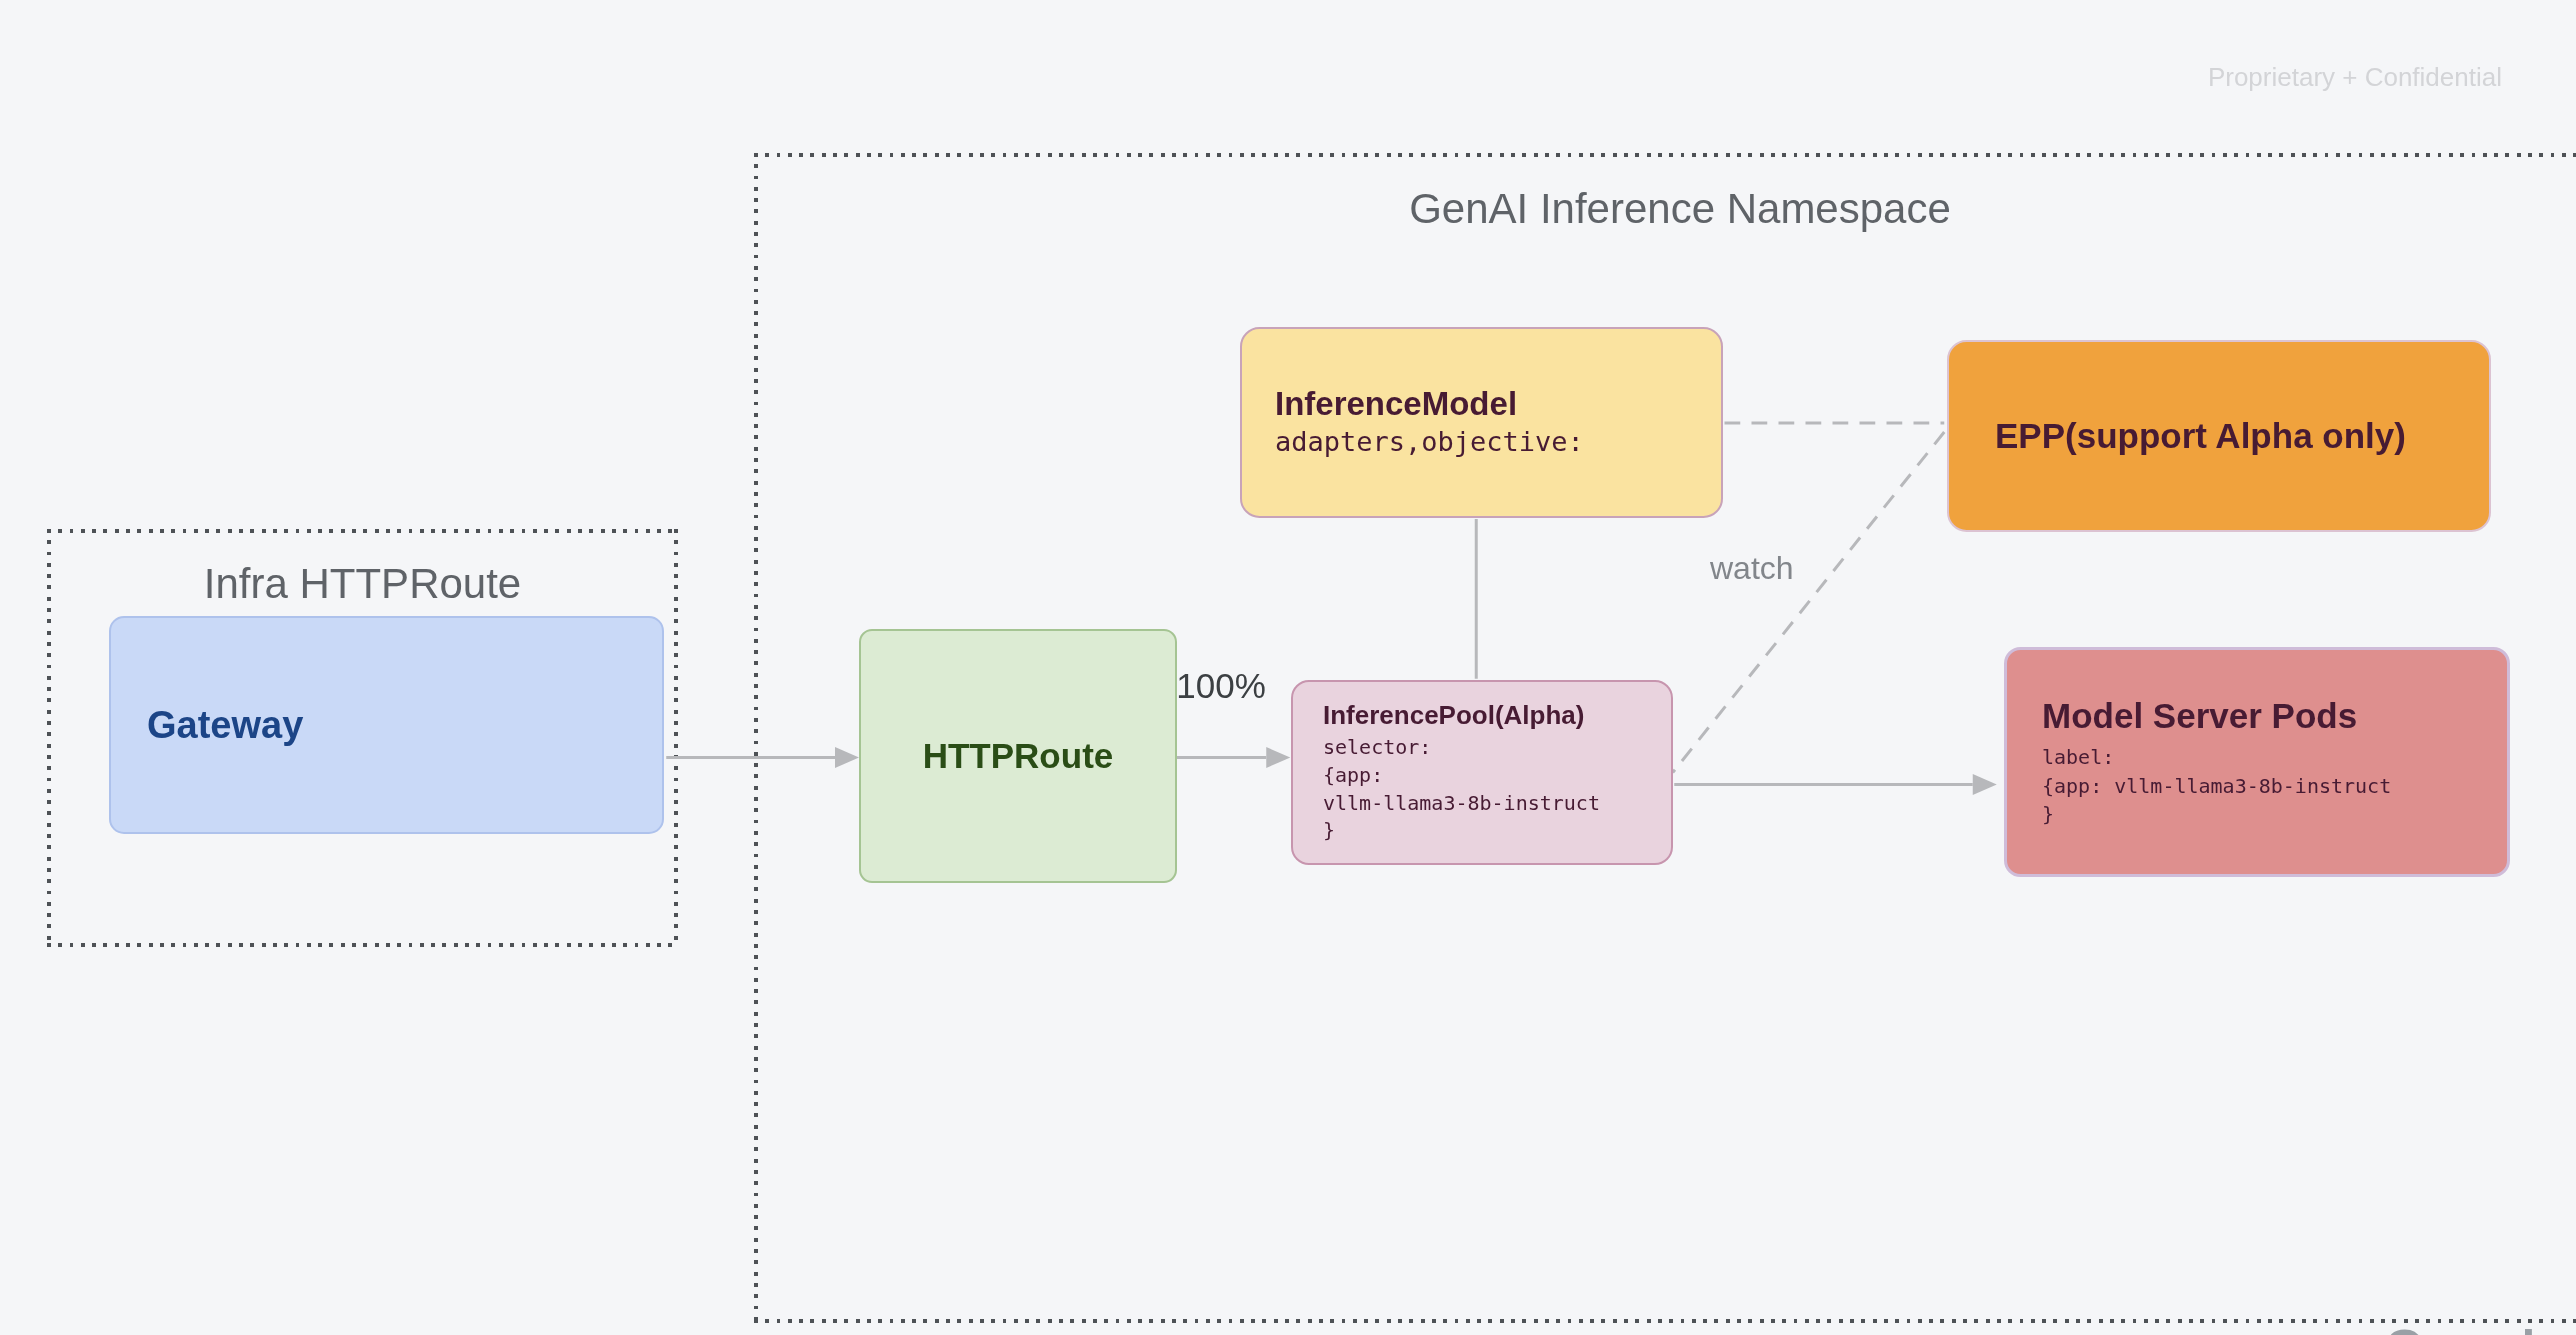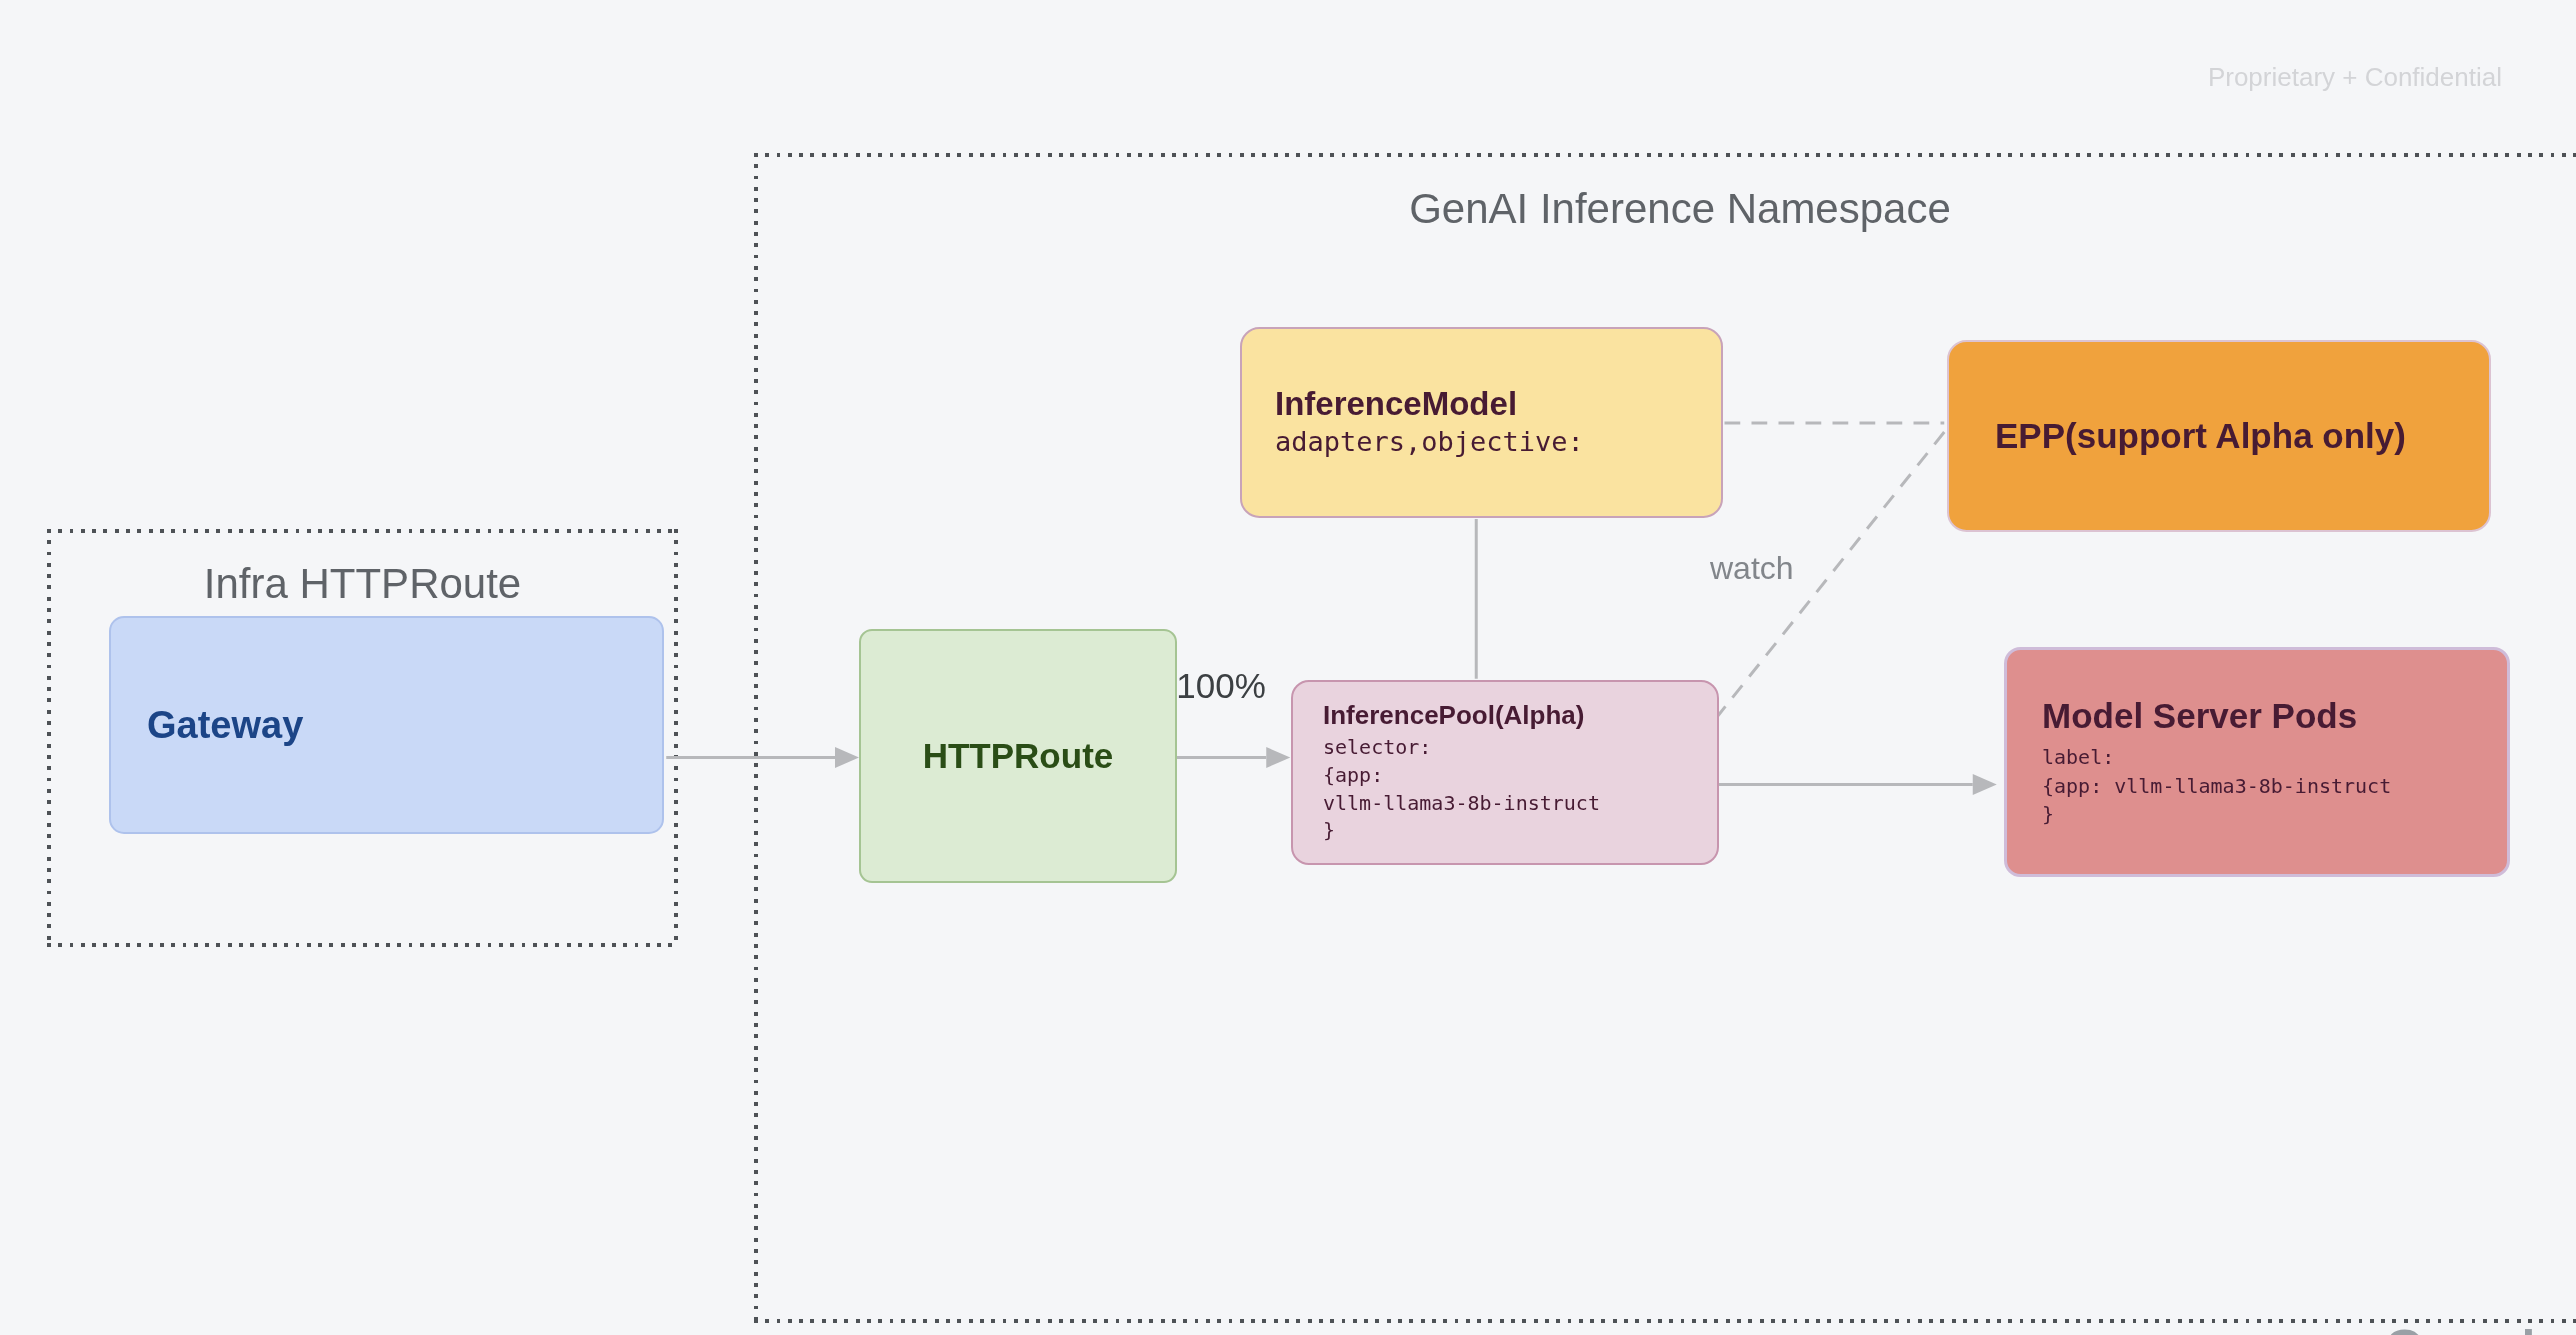--- a/index.html
+++ b/index.html
@@ -31,21 +31,21 @@
   .node.httproute{left:859px;top:629px;width:318px;height:254px;border-radius:13px;
     background:var(--httproute_fill);border:2.3px solid var(--httproute_border);align-items:center;}
   .node.httproute .t{color:var(--httproute_text);font-size:35px;}
   .node.im{left:1240px;top:327px;width:483px;height:191px;border-radius:19.5px;
     background:var(--im_fill);border:2.3px solid var(--im_border);padding-left:33px;color:var(--maroon);}
   .node.im .t{font-size:33px;}
   .node.im .mono{font-size:27px;line-height:1.38;}
   .node.epp{left:1947px;top:327px;width:544px;height:192px;border-radius:19.5px;
     background:var(--epp_fill);border:2.3px solid var(--epp_border);padding-left:46px;margin-top:13px;}
   .node.epp .t{color:var(--maroon);font-size:35px;}
-  .node.ip{left:1291px;top:680px;width:428px;height:185px;border-radius:18px;
+  .node.ip{left:1291px;top:680px;width:382px;height:185px;border-radius:18px;
     background:var(--ip_fill);border:2.3px solid var(--ip_border);padding-left:30px;color:var(--maroon);}
   .node.ip .t{font-size:26px;margin-bottom:3px;}
   .node.ip .mono{font-size:20px;line-height:1.38;}
   .node.msp{left:2004px;top:647px;width:506px;height:230px;border-radius:16.5px;
     background:var(--msp_fill);border:3px solid var(--msp_border);padding-left:35px;color:var(--maroon);}
   .node.msp .t{font-size:35px;margin-bottom:7.5px;}
   .node.msp .mono{font-size:20px;line-height:1.42;}
   
   svg.wires{position:absolute;left:0;top:0;pointer-events:none;}
   svg.wires line{stroke:var(--line);stroke-width:4;}

